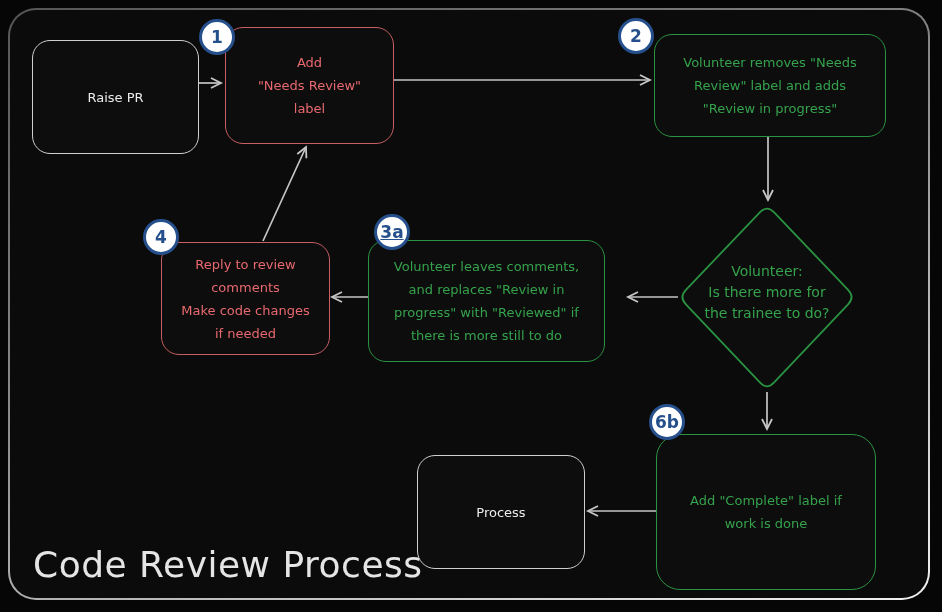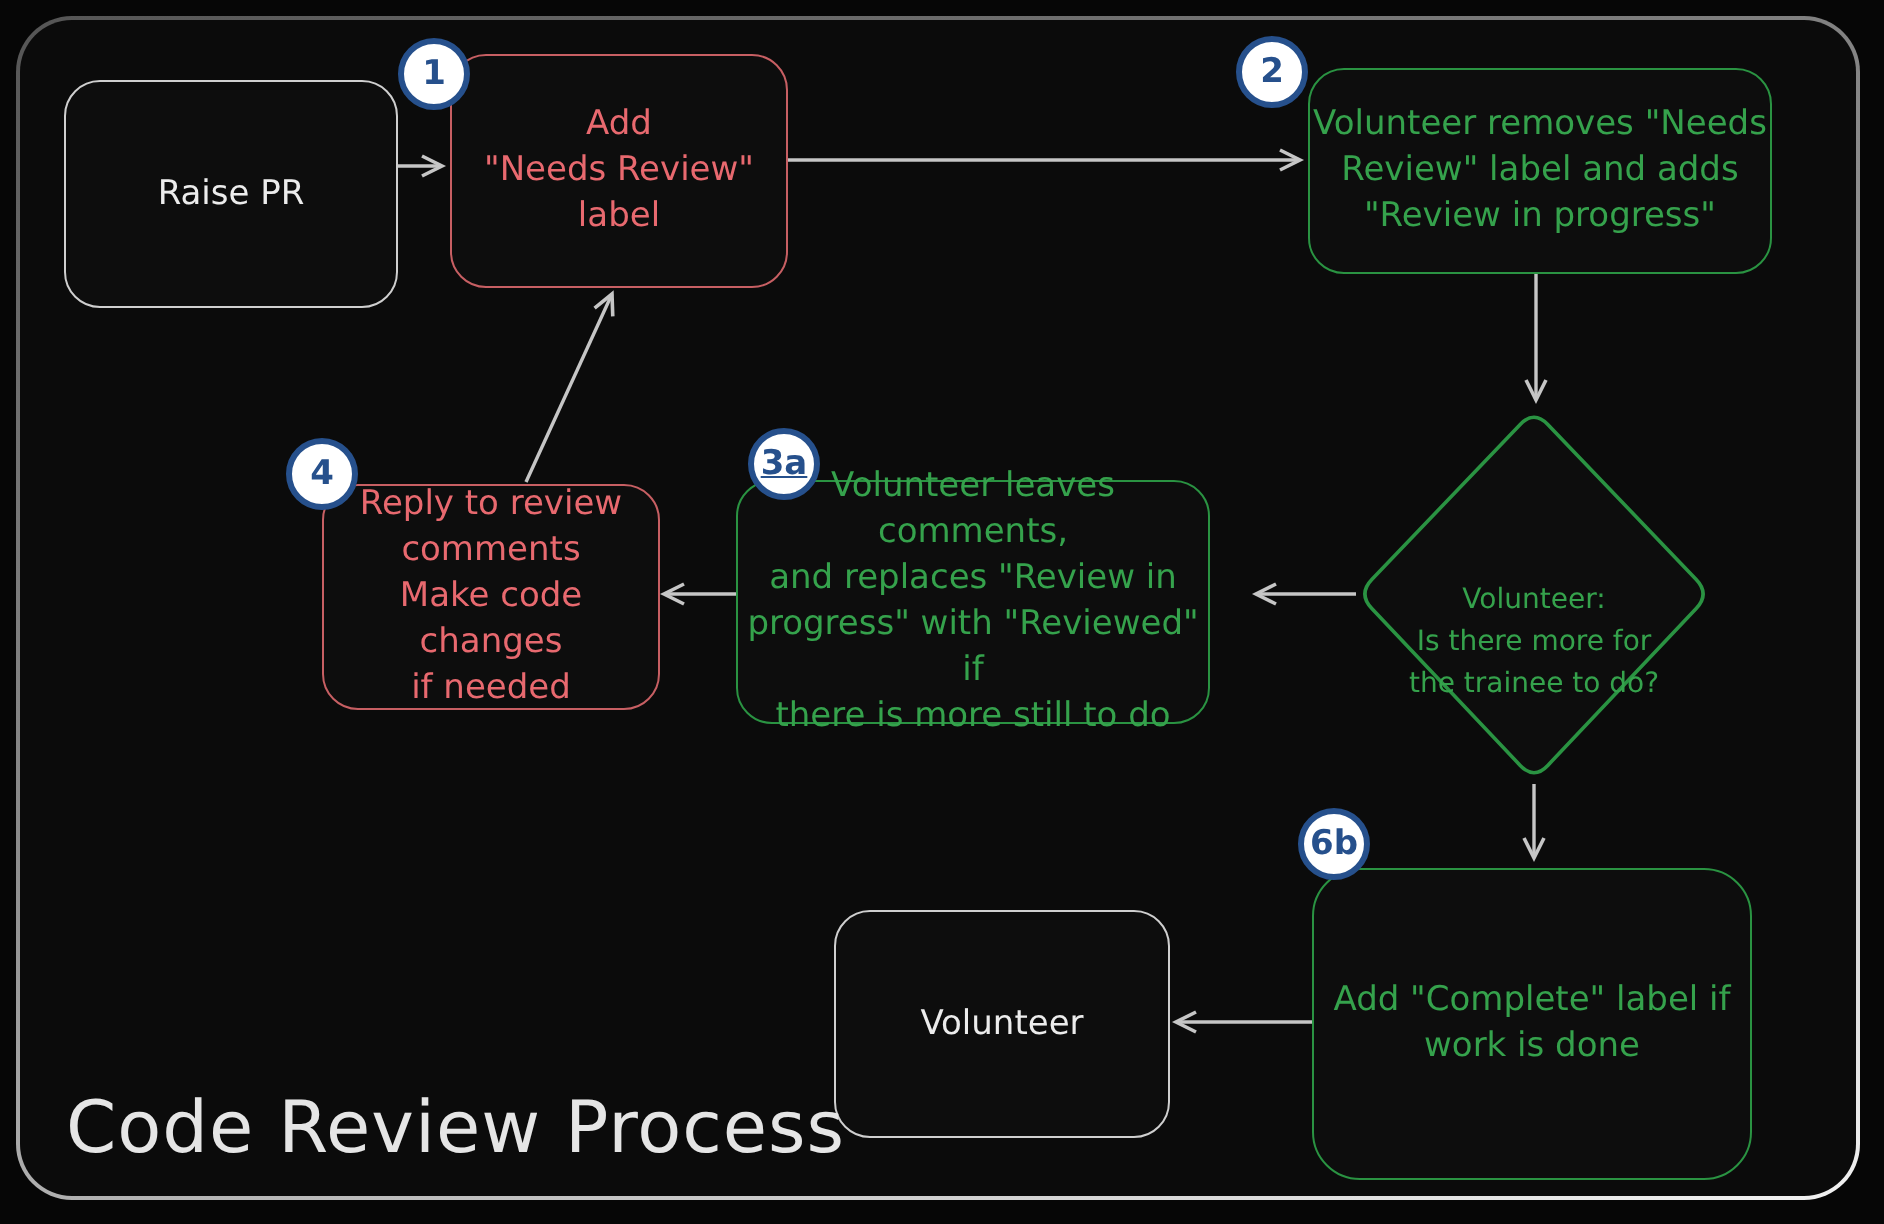--- a/index.html
+++ b/index.html
@@ -14,21 +14,21 @@
     background:linear-gradient(160deg,#555 0%,#8c8c8c 45%,#f2f2f2 100%);
   }
   .card{
     position:absolute;left:2px;top:2px;width:918px;height:588px;
     border-radius:26px;background:#0b0b0b;
   }
   .edges{position:absolute;left:0;top:0;width:942px;height:612px;pointer-events:none;}
   .node{
     position:absolute;display:flex;align-items:center;justify-content:center;
     text-align:center;border-radius:18px;background:#0d0d0d;
-    font-size:17px;line-height:23px;
+    font-size:13px;line-height:23px;
   }
   .node-text{white-space:pre-line;}
   .node.gray{border:1.8px solid #cfcfcf;color:#ececec;}
   .node.red{border:1.8px solid #c75f63;color:#e8696f;}
   .node.green{border:1.8px solid #2a9342;color:#35a24c;}
   .diamond-label{
     position:absolute;text-align:center;color:#35a24c;
     font-size:14px;line-height:21px;white-space:pre-line;
   }
   .badge{
@@ -80,21 +80,21 @@
   </div>
   <div class="badge" style="left:199px;top:19px;">1</div>
 
   <div class="node green" style="left:654px;top:34px;width:230px;height:101px;">
     <span class="node-text">Volunteer removes "Needs
 Review" label and adds
 "Review in progress"</span>
   </div>
   <div class="badge" style="left:618px;top:18px;">2</div>
 
-  <div class="diamond-label" style="left:682px;top:261px;width:170px;margin-top:29px;">Volunteer:
+  <div class="diamond-label" style="left:682px;top:261px;width:170px;">Volunteer:
 Is there more for
 the trainee to do?</div>
 
   <div class="node green" style="left:368px;top:240px;width:235px;height:120px;">
     <span class="node-text">Volunteer leaves comments,
 and replaces "Review in
 progress" with "Reviewed" if
 there is more still to do</span>
   </div>
   <div class="badge" style="left:374px;top:214px;text-decoration:underline;">3a</div>
@@ -107,17 +107,17 @@
   </div>
   <div class="badge" style="left:143px;top:219px;">4</div>
 
   <div class="node green" style="left:656px;top:434px;width:218px;height:154px;border-radius:24px;">
     <span class="node-text">Add "Complete" label if
 work is done</span>
   </div>
   <div class="badge" style="left:649px;top:404px;">6b</div>
 
   <div class="node gray" style="left:417px;top:455px;width:166px;height:112px;">
-    <span class="node-text">Volunteer</span>
+    <span class="node-text">Process</span>
   </div>
 
   <h1 class="title">Code Review Process</h1>
 </div>
 
 </body></html>

